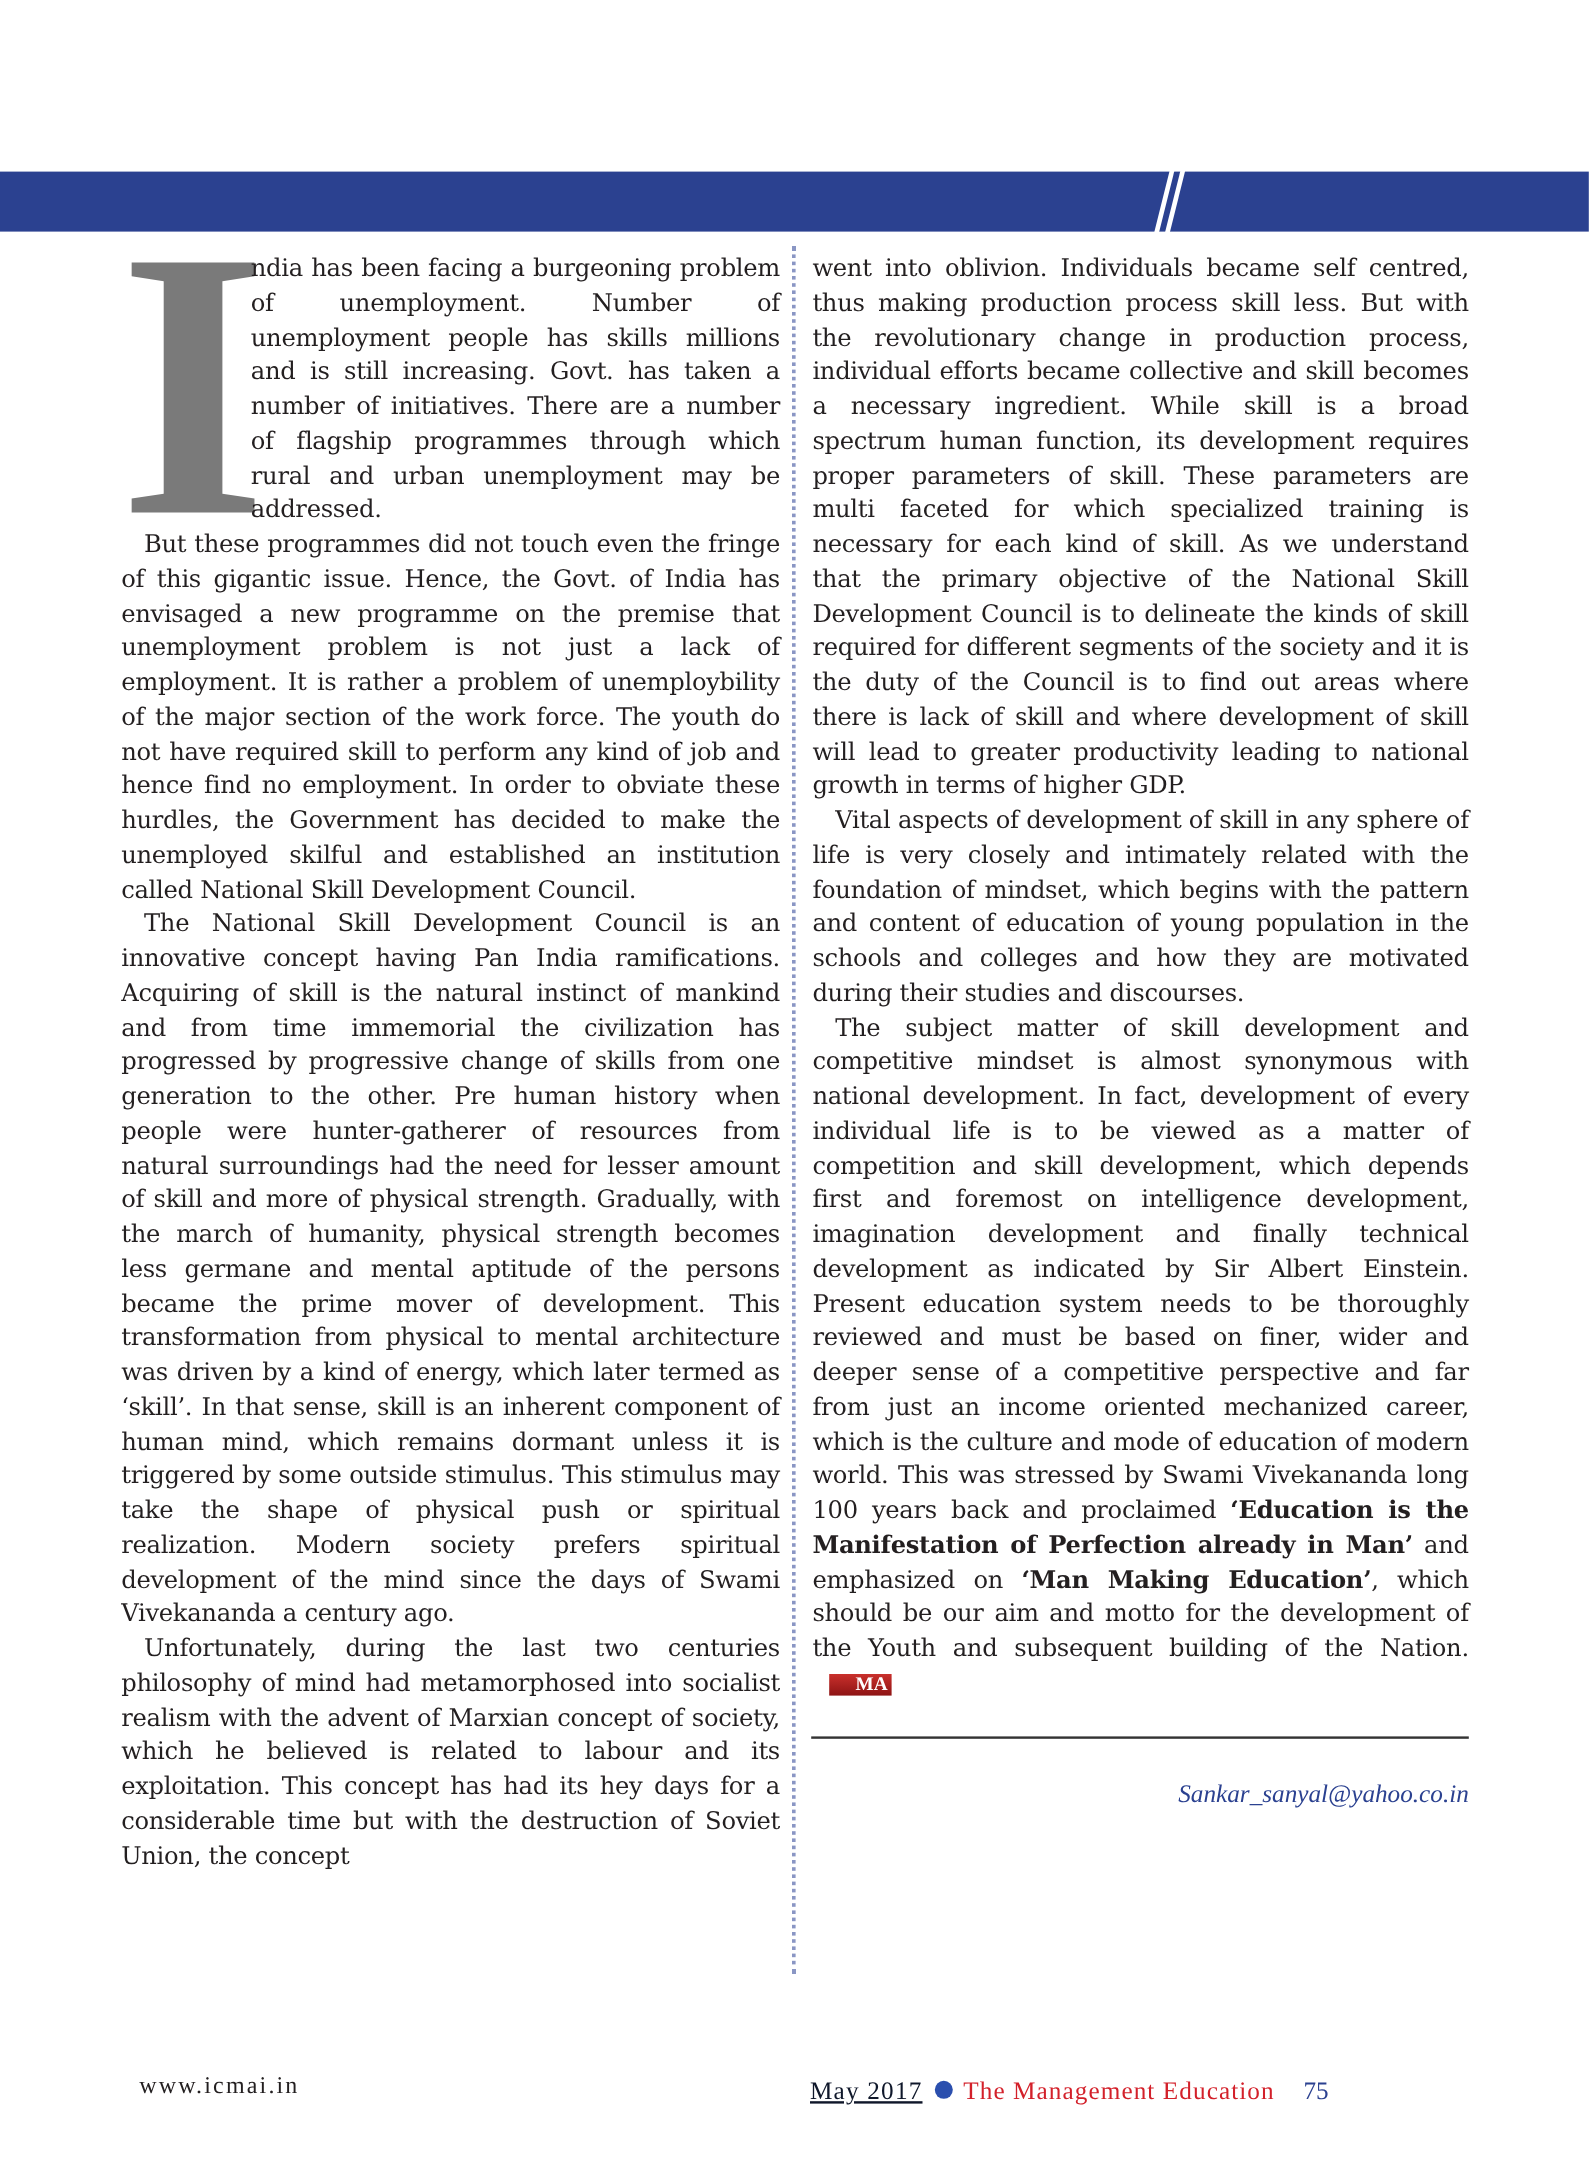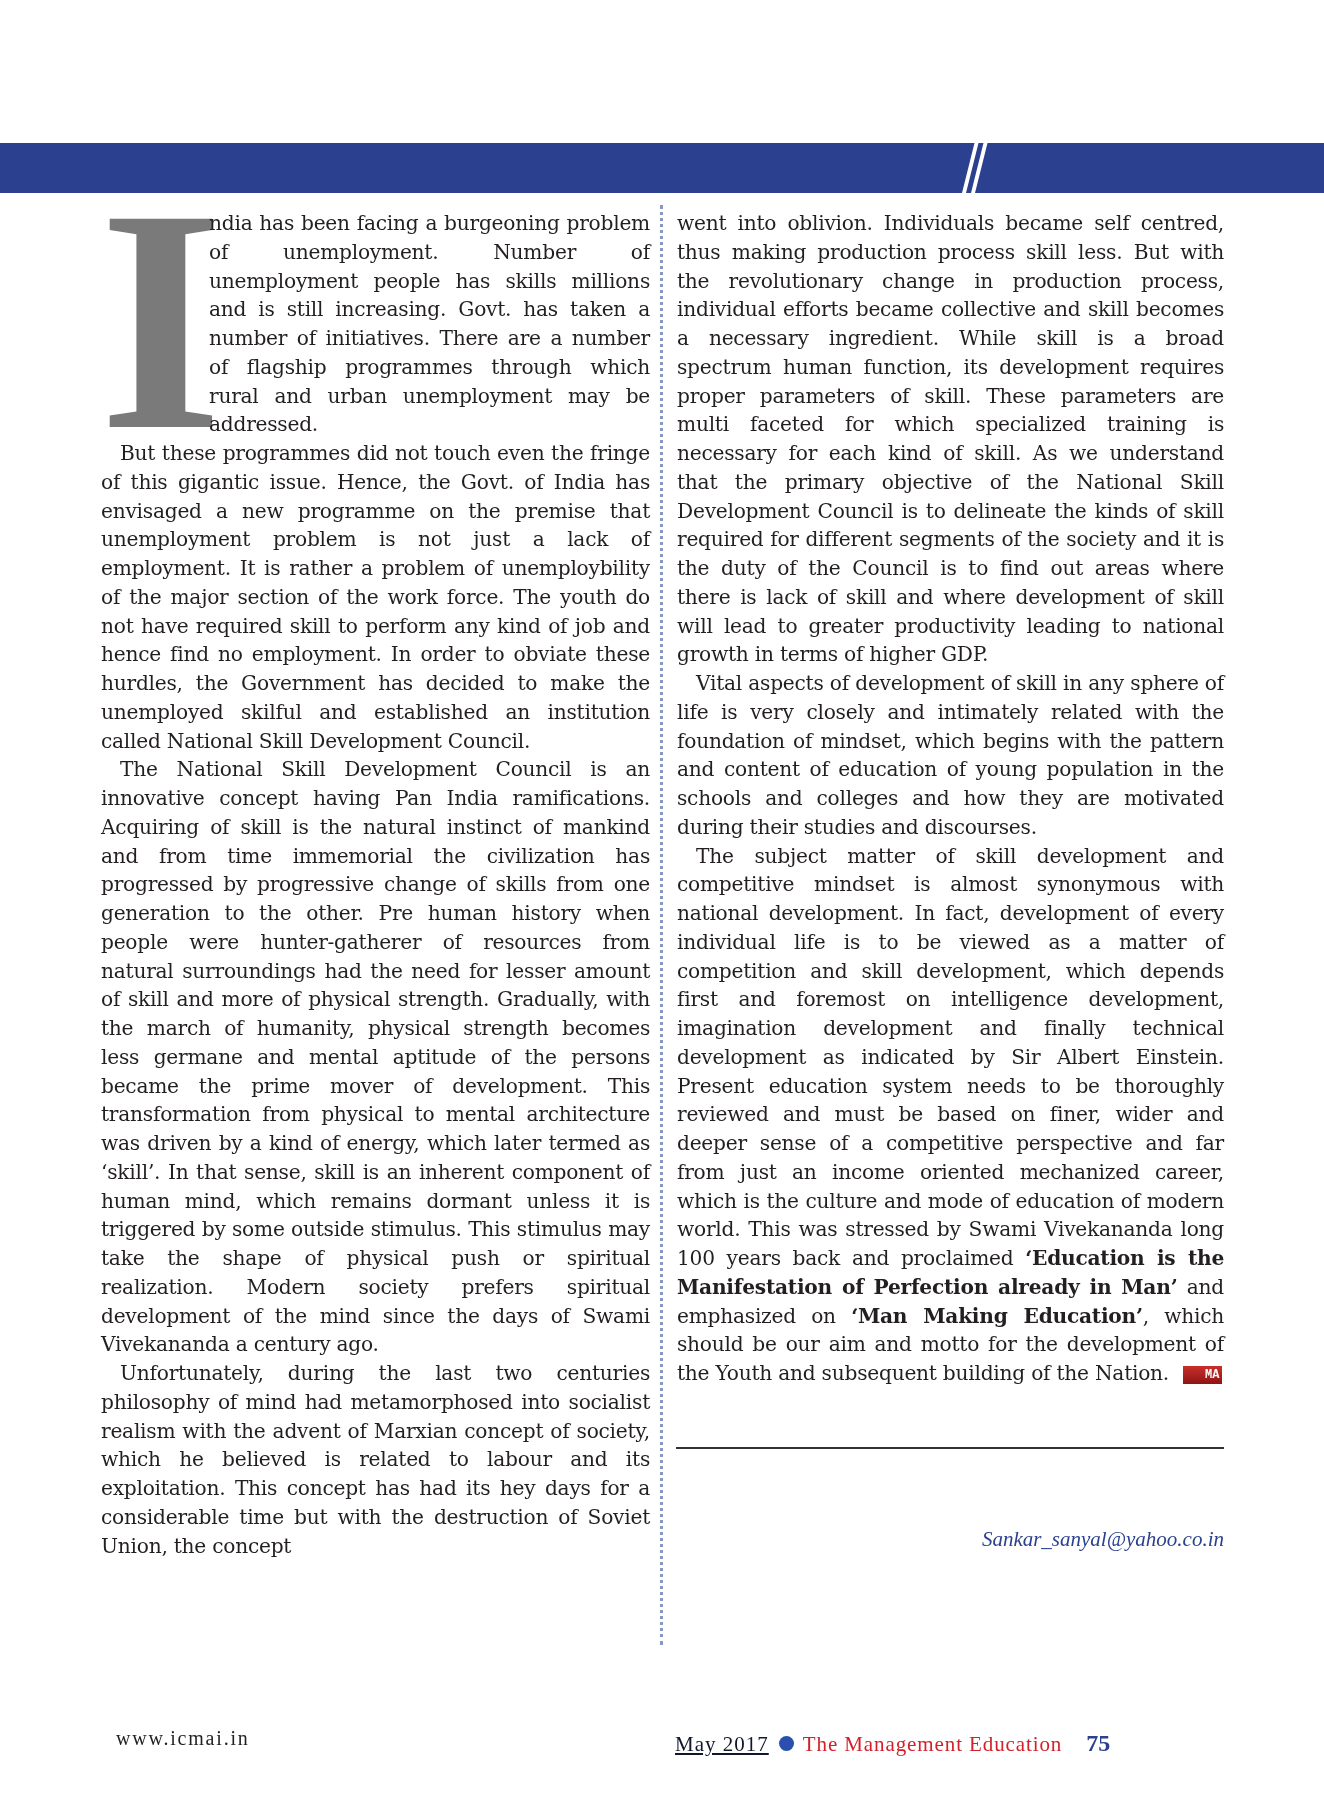--- a/index.html
+++ b/index.html
@@ -23,36 +23,36 @@
               font-size: 318px; line-height: 214px; height: 216px; width: 110px; margin: 4px 0 0 -2px;
               font-weight: bold; padding-top: 0; }
   .first-para .spacer { display: block; height: 0; }
 
   .divider { position: absolute; left: 660px; top: 205px; height: 1440px; width: 0;
              border-left: 3px dotted #8a96c4; }
 
   .bold-italic { font-weight: bold; }
 
   .ma-badge { display: inline-block; background: linear-gradient(#c9302c, #8e1414); color: #ffffff;
-              font-family: Liberation Mono, monospace; font-weight: bold; font-size: 12px; line-height: 18px;
+              font-family: Liberation Serif, serif; font-weight: bold; font-size: 16px; line-height: 18px;
               padding: 0 3px; margin-left: 14px; vertical-align: middle; letter-spacing: 0; }
 
   .sig-rule { position: absolute; left: 676px; top: 1447px; width: 548px; height: 2px; background: #333; }
   .sig-email { position: absolute; right: 100px; top: 1483px; color: #2b4190; font-style: italic;
-               font-size: 21px; font-family: "Liberation Serif", "DejaVu Serif", serif; margin-top: 44px; }
+               font-size: 21px; font-family: "Liberation Serif", "DejaVu Serif", serif; }
 
   .footer-url { position: absolute; left: 100px; top: 1727px; font-size: 20px; letter-spacing: 1.8px;
                 color: #231f20; font-family: "Liberation Serif", "DejaVu Serif", serif; margin-left: 16px; }
   .footer-right { position: absolute; left: 675px; top: 1730px; font-size: 21px;
                   font-family: "Liberation Serif", "DejaVu Serif", serif; white-space: nowrap; }
   .footer-right .month { color: #0f172a; letter-spacing: 1px; text-decoration: underline; }
   .footer-right .dot { display: inline-block; width: 15px; height: 15px; border-radius: 50%; background: #2b4fae;
                        margin: 0 9px 0 10px; vertical-align: 0px; }
   .footer-right .mag { color: #d3202a; letter-spacing: 0.9px; }
-  .footer-right .page { color: #2b4190; font-weight: bold; font-size: 24px; margin-left: 24px; }
+  .footer-right .page { color: #2b4190; font-weight: normal; font-size: 21px; margin-left: 24px; }
 </style>
 </head>
 <body>
 
 <div class="top-band">
   <span class="slash s1"></span>
   <span class="slash s2"></span>
 </div>
 
 <div class="column col-left">

